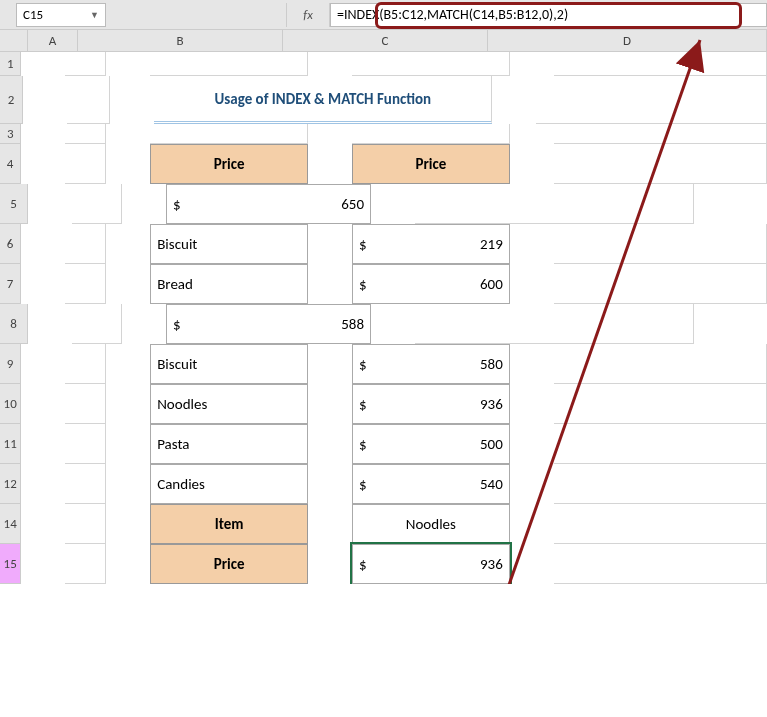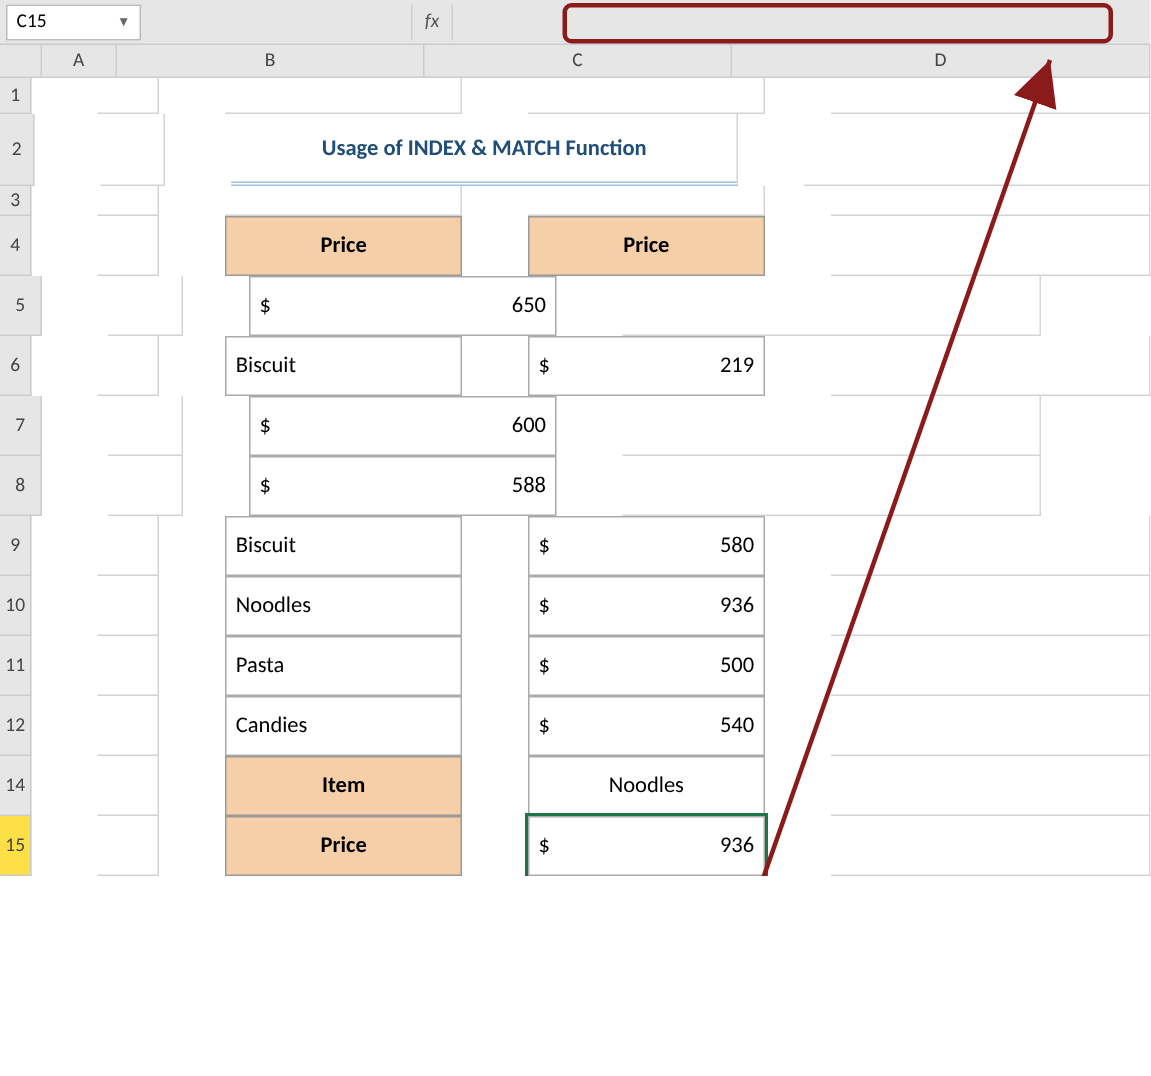--- a/index.html
+++ b/index.html
@@ -1,21 +1,21 @@
 <!DOCTYPE html>
 <html><head>
 <meta charset="utf-8">
 <style>
 * { box-sizing: border-box; }
 body { margin: 0; font-family: Calibri, Arial, sans-serif; background: #fff; width: 767px; }
 
 .formula-row { display: flex; align-items: center; height: 30px; background: #e6e6e6; border-bottom: 1px solid #ccc; }
-.name-box { width: 90px; height: 24px; background: #fff; border: 1px solid #bbb; margin-left: 4px; display: flex; align-items: center; padding: 0 6px; font-size: 13px; }
+.name-box { width: 90px; height: 24px; background: #fff; border: 1px solid #bbb; margin-left: 16px; display: flex; align-items: center; padding: 0 6px; font-size: 13px; }
 .name-box .dd { margin-left: auto; color: #666; font-size: 9px; }
-.fx-label { width: 28px; text-align: center; font-style: italic; font-size: 13px; color: #555; border-left: 1px solid #ccc; border-right: 1px solid #ccc; height: 24px; line-height: 24px; margin-left: 180px; }
+.fx-label { width: 44px; text-align: center; font-style: italic; font-size: 13px; color: #555; border-left: 1px solid #ccc; border-right: 1px solid #ccc; height: 24px; line-height: 24px; margin-left: 180px; }
 .formula-input { flex: 1; height: 24px; background: #fff; border: 1px solid #bbb; display: flex; align-items: center; padding: 0 6px; font-size: 14px; }
 .formula-highlight { position: absolute; top: 2px; left: 375px; width: 367px; height: 27px; border: 3px solid #8b1a1a; border-radius: 6px; pointer-events: none; }
 
 .grid-area { position: relative; }
 .col-headers { display: flex; height: 22px; background: #e6e6e6; }
 .col-headers .ch { border-right: 1px solid #ccc; border-bottom: 1px solid #ccc; text-align: center; font-size: 13px; color: #444; line-height: 22px; }
 .row { display: flex; }
 .row .rh { width: 28px; background: #e6e6e6; border-right: 1px solid #ccc; border-bottom: 1px solid #ccc; text-align: center; font-size: 13px; color: #444; display: flex; align-items: center; justify-content: center; }
 .row .cell { border-right: 1px solid #d4d4d4; border-bottom: 1px solid #d4d4d4; font-size: 15px; padding: 4px 6px; display: flex; align-items: center; position: relative; margin-left: 44px; }
 
@@ -47,20 +47,23 @@
 </head>
 <body>
 
 <div style="position:relative;">
   <div class="formula-row">
     <div class="name-box">
       <span>C15</span>
       <span class="dd">▼</span>
     </div>
     <div class="fx-label">fx</div>
+    <div class="formula-input">
+      <span>=INDEX(B5:C12,MATCH(C14,B5:B12,0),2)</span>
+    </div>
   </div>
   <div class="formula-highlight"></div>
 </div>
 
 <div class="grid-area">
   <div class="col-headers">
     <div class="ch" style="width:28px"></div>
     <div class="ch cA">A</div>
     <div class="ch cB">B</div>
     <div class="ch cC">C</div>
@@ -113,20 +116,21 @@
       <div class="cell cB data-cell">Biscuit</div>
       <div class="cell cC data-cell price-cell">
         <span class="cur">$</span>
         <span class="val">219</span>
       </div>
       <div class="cell cD"></div>
     </div>
   <div class="row h-r">
       <div class="rh">7</div>
       <div class="cell cA"></div>
+      <div class="cell cB data-cell">Bread</div>
       <div class="cell cC data-cell price-cell">
         <span class="cur">$</span>
         <span class="val">600</span>
       </div>
       <div class="cell cD"></div>
     </div>
   <div class="row h-r">
       <div class="rh">8</div>
       <div class="cell cA"></div>
       <div class="cell cC data-cell price-cell">
@@ -178,21 +182,21 @@
 
 
   <div class="row h-r">
       <div class="rh">14</div>
       <div class="cell cA"></div>
       <div class="cell cB header-cell">Item</div>
       <div class="cell cC data-cell" style="justify-content:center">Noodles</div>
       <div class="cell cD"></div>
     </div>
   <div class="row h-r">
-      <div class="rh" style="background:#fde047">15</div>
+      <div class="rh" style="background:#f0abfc">15</div>
       <div class="cell cA"></div>
       <div class="cell cB header-cell">Price</div>
       <div class="cell cC data-cell price-cell" style="outline:2px solid #217346">
         <span class="cur">$</span>
         <span class="val">936</span>
       </div>
       <div class="cell cD"></div>
     </div>
 
   <div class="callout callout-cell"></div>

